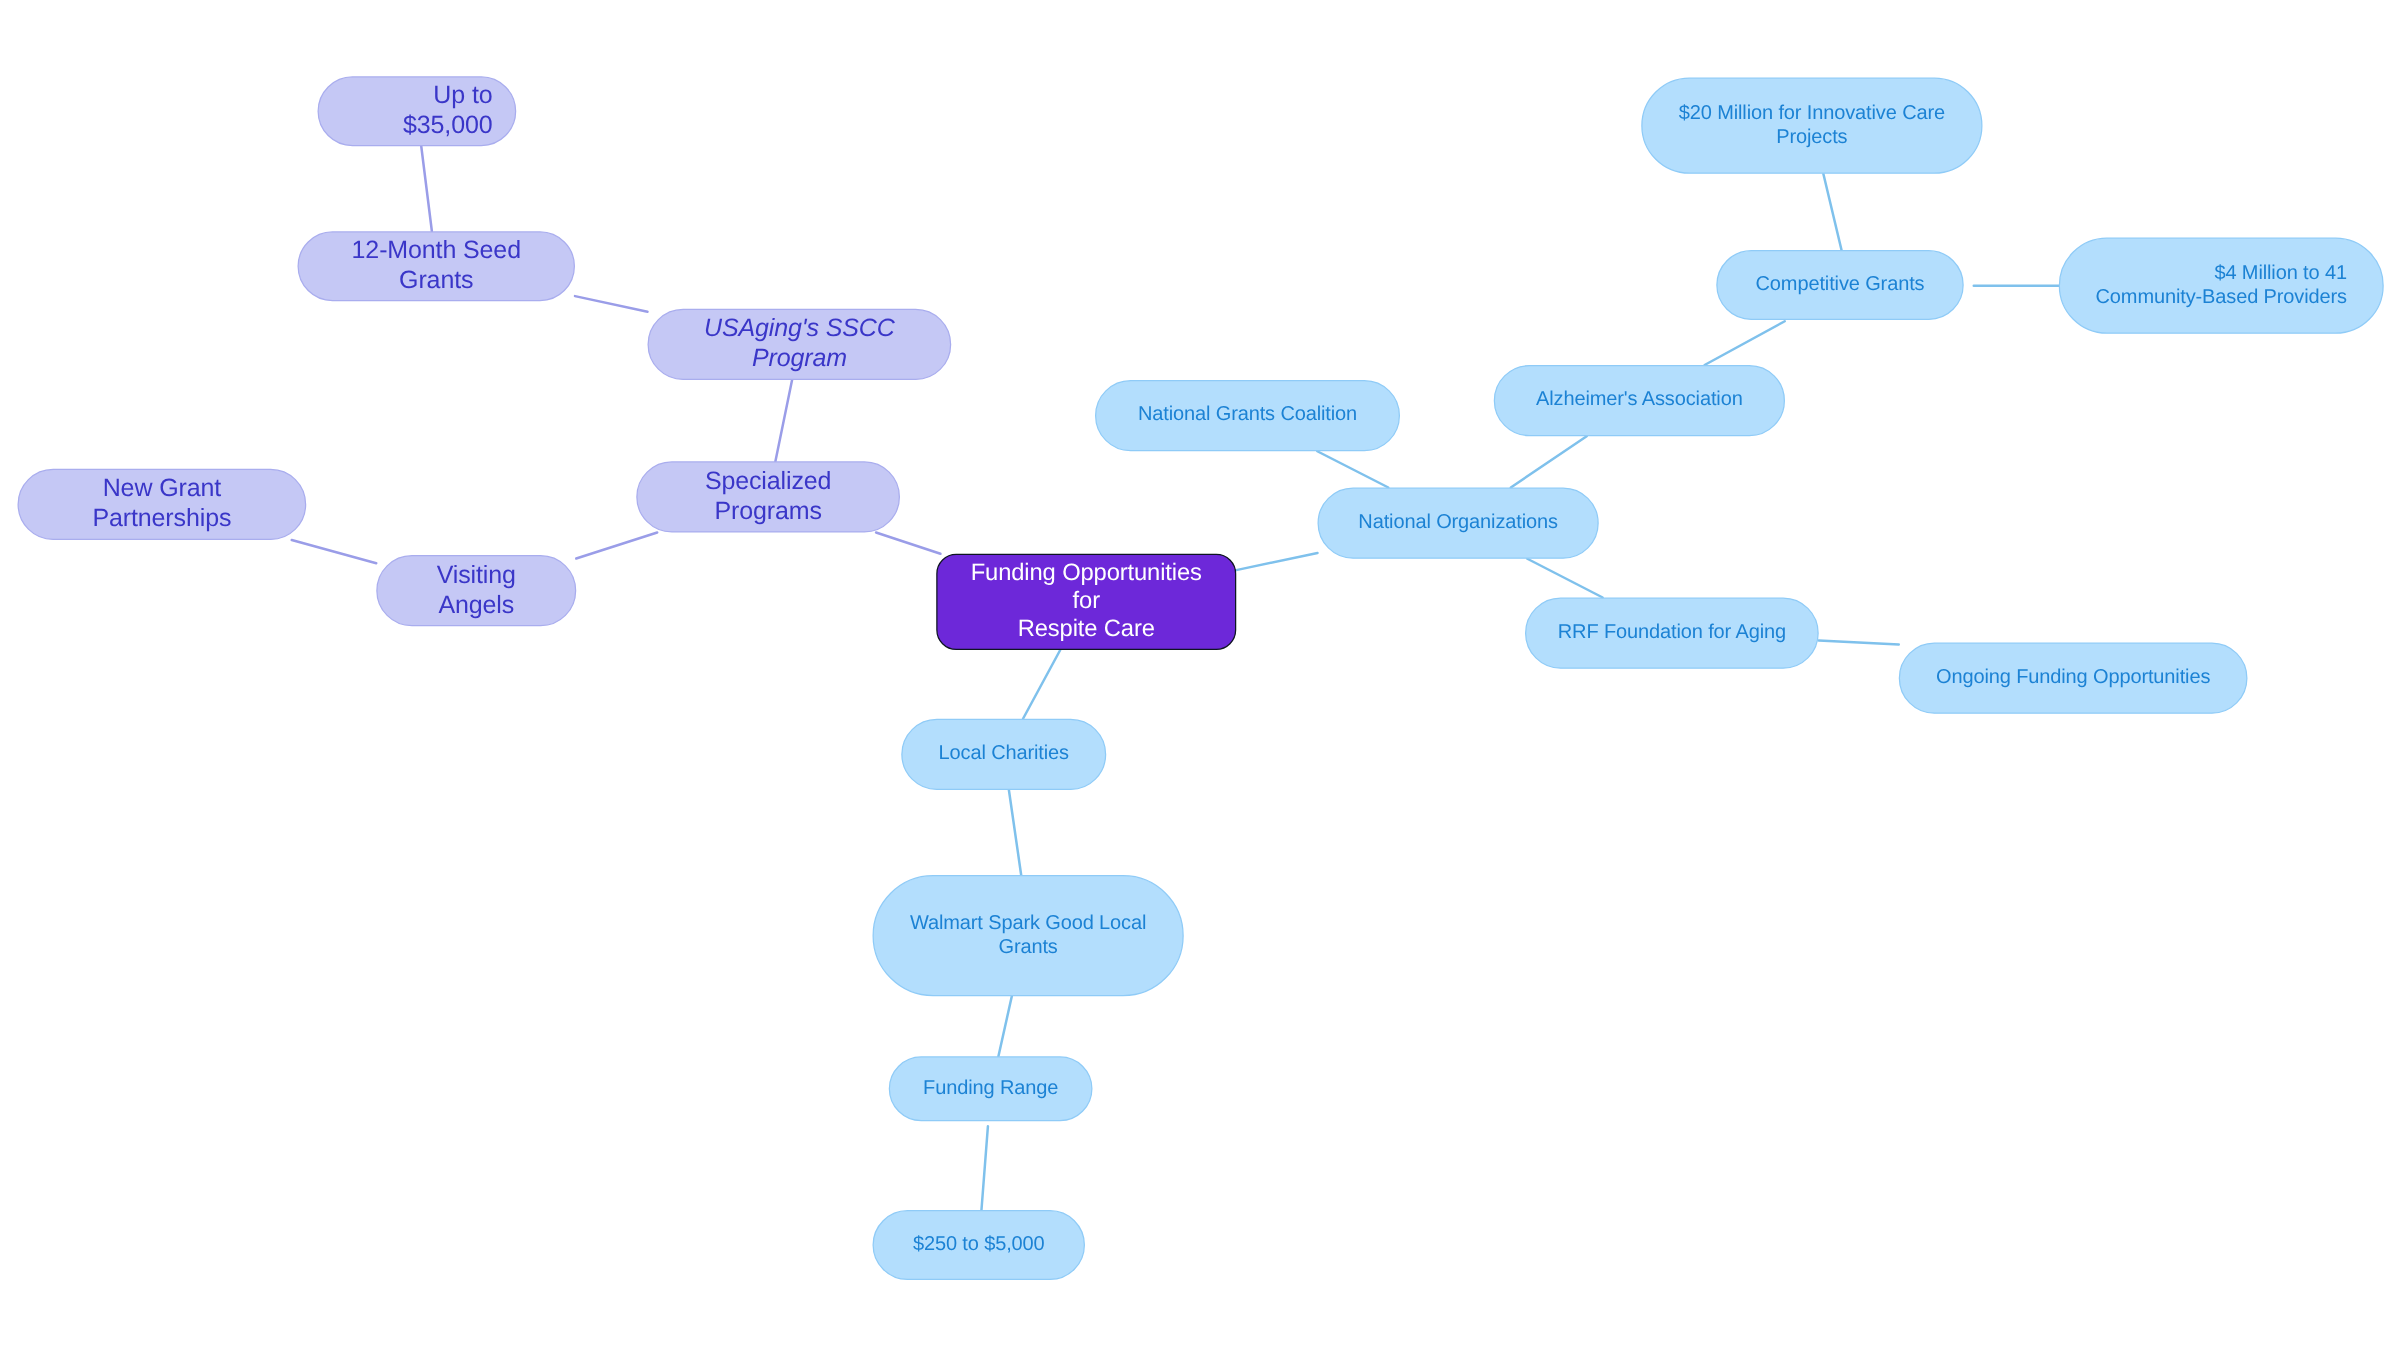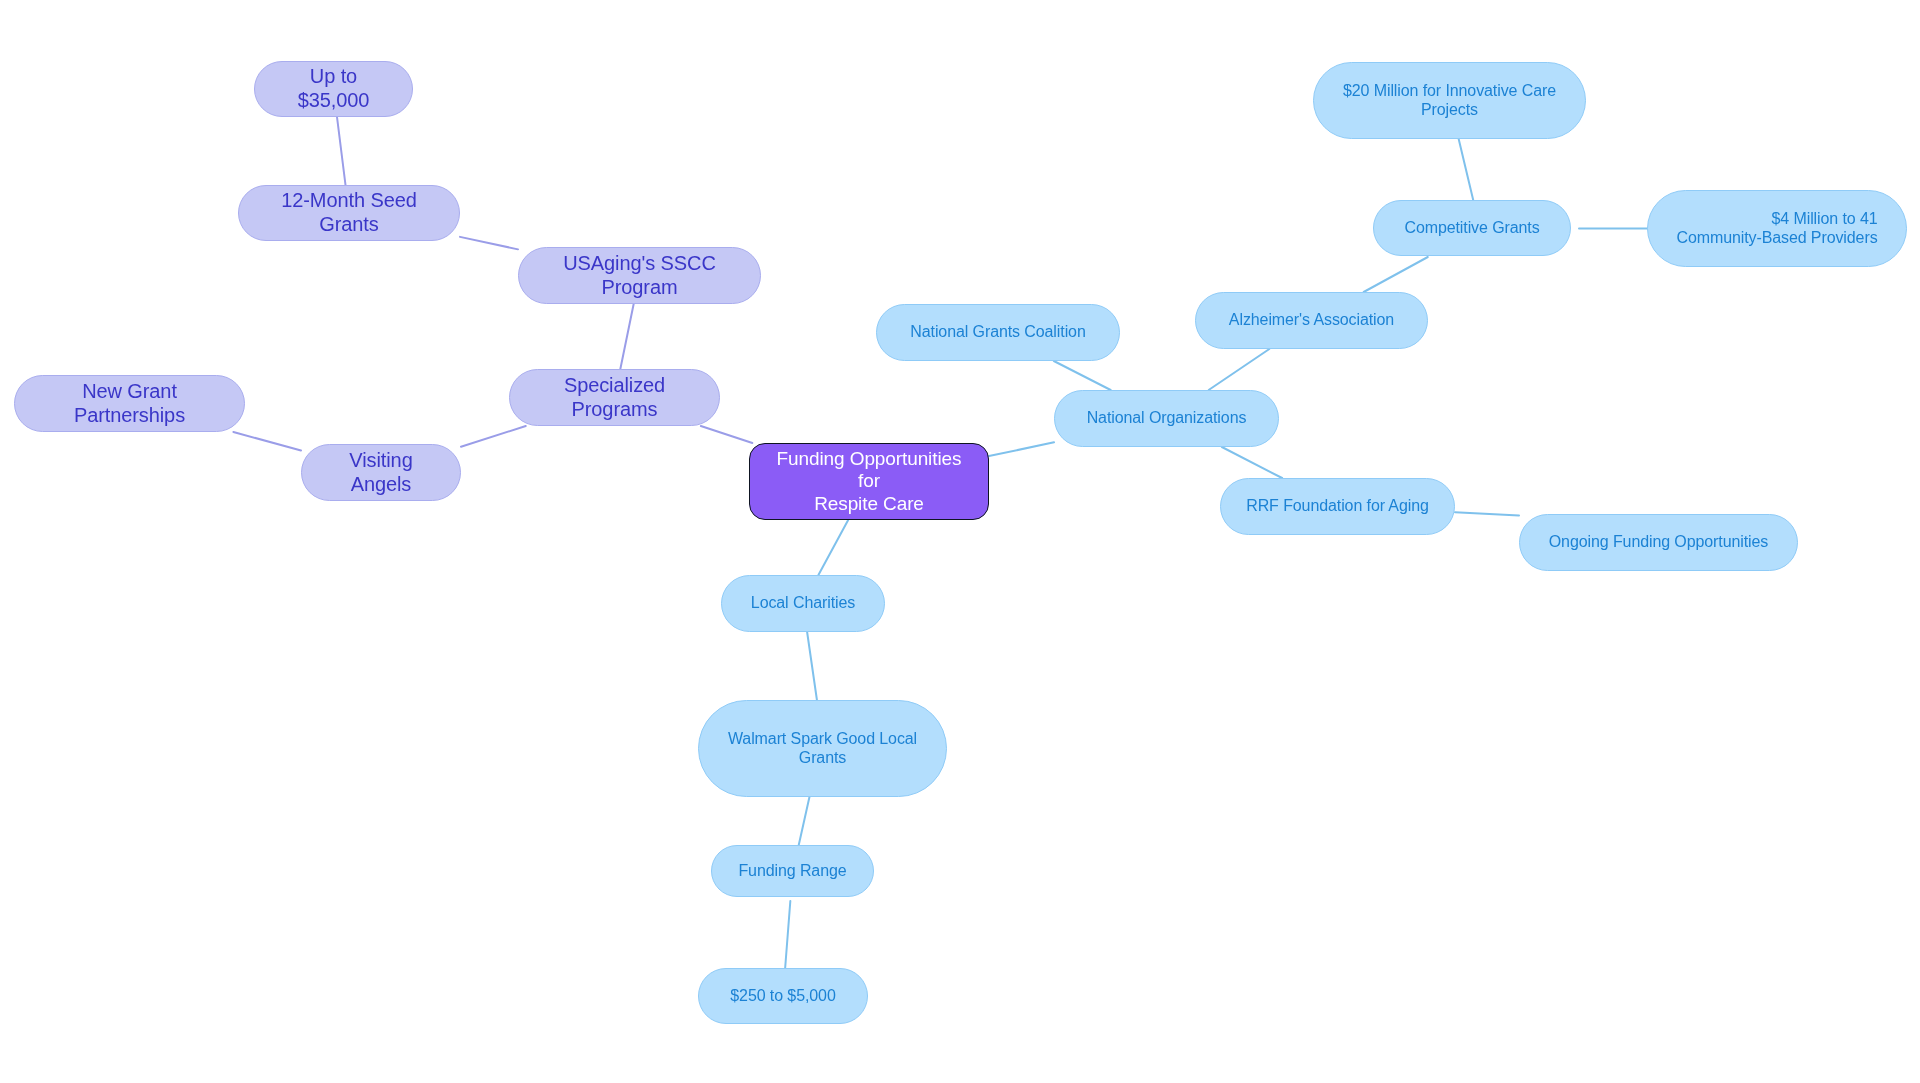--- a/index.html
+++ b/index.html
@@ -35,21 +35,21 @@
     align-items: center;
     justify-content: center;
     text-align: center;
     border-radius: 999px;
     line-height: 1.18;
     padding: 6px 18px;
     white-space: pre-line;
     letter-spacing: -0.1px;
   }
   .node-root {
-    background: #8b5cf6;
+    background: #6d28d9;
     color: #FFFFFF;
     border: 1px solid #0E1421;
     font-size: 19px;
     border-radius: 16px;
   }
   .node-blue {
     background: #B3DEFD;
     color: #1C82D4;
     border: 1px solid #8FCBF7;
     font-size: 16px;
@@ -82,23 +82,23 @@
       <line x1="1455" y1="512.3566978193146" x2="1519" y2="515.5467289719626" stroke="#7FC1EC" stroke-width="2" stroke-linecap="round"></line>
       <line x1="848.172131147541" y1="520" x2="818.4180327868852" y2="575" stroke="#7FC1EC" stroke-width="2" stroke-linecap="round"></line>
       <line x1="807.1166666666667" y1="632" x2="816.9388888888889" y2="700" stroke="#7FC1EC" stroke-width="2" stroke-linecap="round"></line>
       <line x1="813.9126394052045" y1="777" x2="798.7453531598513" y2="845" stroke="#7FC1EC" stroke-width="2" stroke-linecap="round"></line>
       <line x1="790.3373983739838" y1="901" x2="785.1626016260162" y2="968" stroke="#7FC1EC" stroke-width="2" stroke-linecap="round"></line>
     </svg>
   <div id="node-layer">
       <div class="node node-root" style="left: 749px; top: 443px; width: 240px; height: 77px;">Funding Opportunities for
 Respite Care</div>
       <div class="node node-purple" style="left: 509px; top: 369px; width: 211px; height: 57px;">Specialized Programs</div>
-      <div class="node node-purple" style="left: 518px; top: 247px; width: 243px; height: 57px;">USAging's SSCC Program</div>
+      <div class="node node-purple" style="left: 518px; top: 247px; width: 243px; height: 57px; font-style: italic;">USAging's SSCC Program</div>
       <div class="node node-purple" style="left: 238px; top: 185px; width: 222px; height: 56px;">12-Month Seed Grants</div>
-      <div class="node node-purple" style="left: 254px; top: 61px; width: 159px; height: 56px;">Up to $35,000</div>
+      <div class="node node-purple" style="left: 254px; top: 61px; width: 159px; height: 56px; text-align: right;">Up to $35,000</div>
       <div class="node node-purple" style="left: 301px; top: 444px; width: 160px; height: 57px;">Visiting Angels</div>
       <div class="node node-purple" style="left: 14px; top: 375px; width: 231px; height: 57px;">New Grant Partnerships</div>
       <div class="node node-blue" style="left: 1054px; top: 390px; width: 225px; height: 57px;">National Organizations</div>
       <div class="node node-blue" style="left: 876px; top: 304px; width: 244px; height: 57px;">National Grants Coalition</div>
       <div class="node node-blue" style="left: 1195px; top: 292px; width: 233px; height: 57px;">Alzheimer's Association</div>
       <div class="node node-blue" style="left: 1373px; top: 200px; width: 198px; height: 56px;">Competitive Grants</div>
       <div class="node node-blue" style="left: 1313px; top: 62px; width: 273px; height: 77px;">$20 Million for Innovative Care
 Projects</div>
       <div class="node node-blue" style="left: 1647px; top: 190px; width: 260px; height: 77px; text-align: right;">$4 Million to 41
 Community-Based Providers</div>

